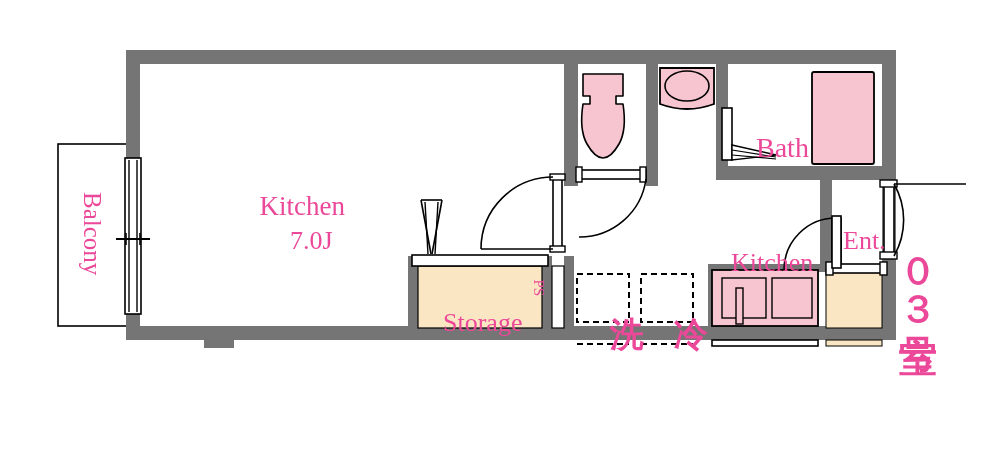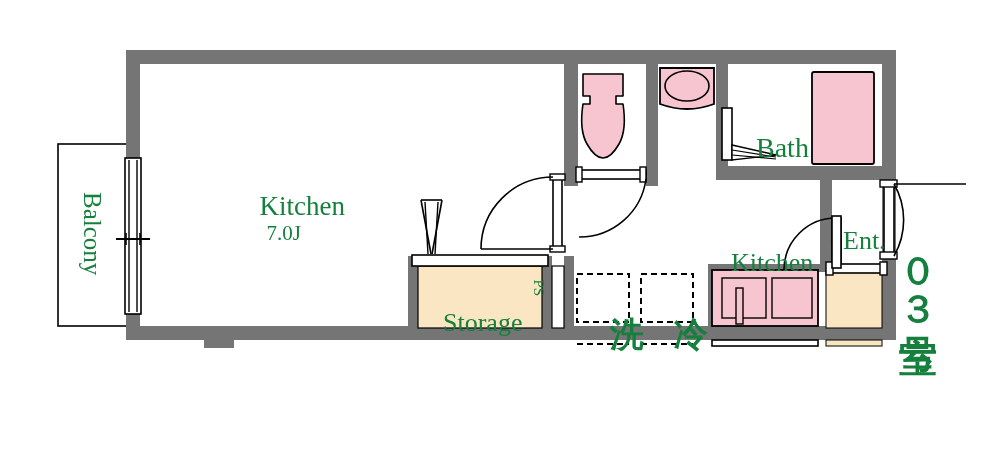--- a/index.html
+++ b/index.html
@@ -1,20 +1,20 @@
 <!DOCTYPE html>
 <html><head>
 <meta charset="utf-8">
 <style>
   html,body{margin:0;padding:0;background:#ffffff;}
   body{width:996px;height:458px;overflow:hidden;
        font-family:"Liberation Serif", serif;}
   #plan{position:relative;width:996px;height:458px;background:#ffffff;}
   svg{display:block;}
-  .lbl{position:absolute;white-space:pre;color:#15803d;}
+  .lbl{position:absolute;white-space:pre;color:#ec4899;}
   .serif{font-family:"Liberation Serif", serif;}
   .cjk{font-family:"DejaVu Sans", sans-serif;font-weight:bold;}
 </style>
 </head>
 <body>
 
 <div id="plan">
 
 <svg width="996" height="458" viewBox="0 0 996 458">
 
@@ -170,21 +170,21 @@
   </g>
   <g>
     <path d="M894 256 A 90 90 0 0 0 976 198" fill="none" stroke="#000000" stroke-width="0"></path>
   </g>
 
 </svg>
 
 <div class="lbl serif" style="left:246px;top:160px;font-size:27px;">
   <span>Kitchen</span>
 </div>
-<div class="lbl serif" style="left:256px;top:196px;font-size:21px;">
+<div class="lbl serif" style="left:277px;top:196px;font-size:26px;">
   <span>7.0J</span>
 </div>
 
 <div class="lbl serif" style="left:58px;top:148px;width:24px;height:172px;font-size:25px;
             writing-mode:vertical-rl;text-orientation:mixed;
             display:flex;align-items:center;justify-content:center;left:80px;">
   <span>Balcony</span>
 </div>
 
 <div class="lbl serif" style="left:742px;top:100px;font-size:28px;">

